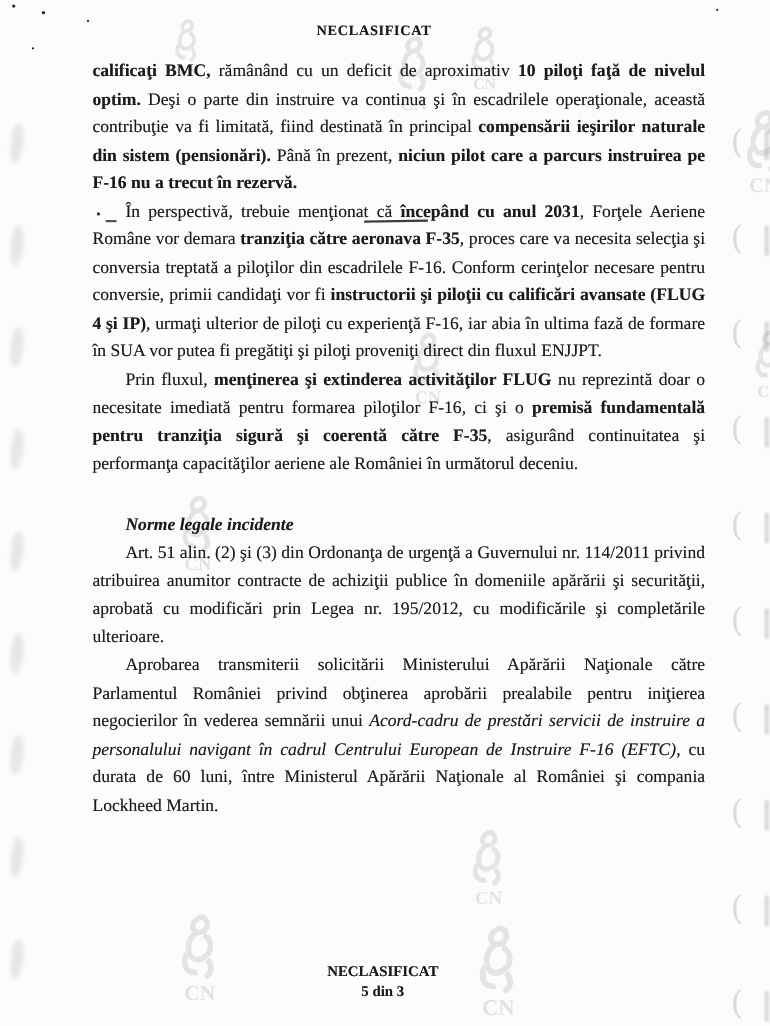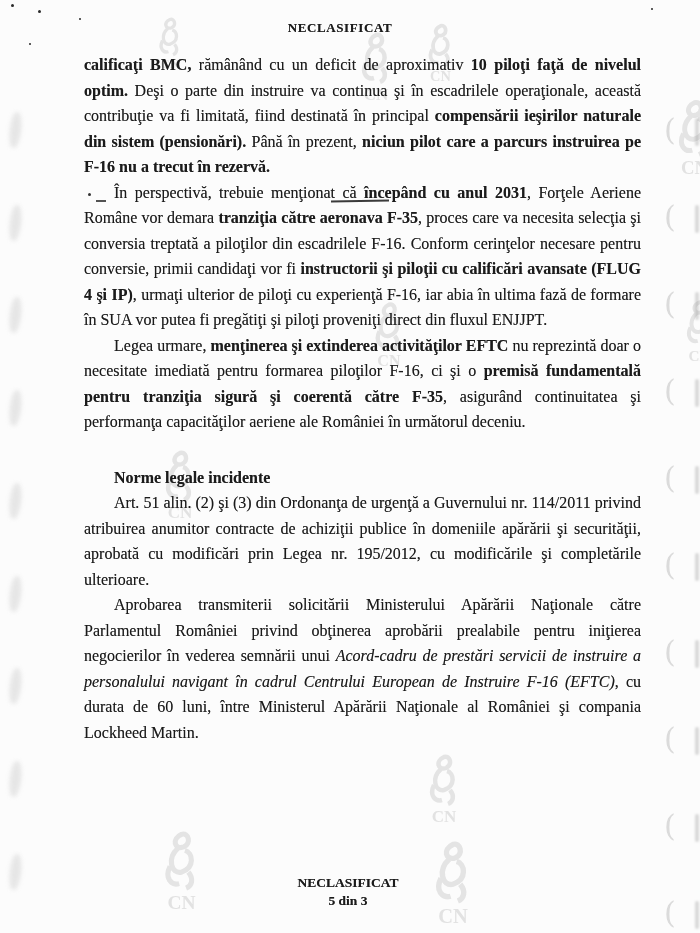--- a/index.html
+++ b/index.html
@@ -37,20 +37,21 @@
     line-height: 25.5px;
     text-align: justify;
     text-shadow: 0 0 0.6px rgba(25,25,25,0.5);
   }
   .para { margin: 0; }
   .para.indent { text-indent: 30px; }
   .heading {
     font-weight: bold;
     margin-top: 30px;
     text-indent: 30px;
+    font-style: italic;
   }
   .doc-body b { font-weight: bold; }
   .doc-body i { }
   .page-footer {
     position: absolute;
     top: 874px;
     left: 348px;
     transform: translateX(-50%);
     text-align: center;
     font-size: 13.5px;
@@ -236,21 +237,21 @@
       <div class="sliver" style="left: 695px; top: 553px;"></div>
       <div class="sliver" style="left: 695px; top: 640px;"></div>
       <div class="sliver" style="left: 695px; top: 727px;"></div>
       <div class="sliver" style="left: 695px; top: 814px;"></div>
       <div class="sliver" style="left: 695px; top: 901px;"></div>
     </div>
 
   <div class="doc-body" id="doc-body">
       <p class="para"><b>calificaţi BMC, </b><span>rămânând cu un deficit de aproximativ </span><b>10 piloţi faţă de nivelul optim.</b><span> Deşi o parte din instruire va continua şi în escadrilele operaţionale, această contribuţie va fi limitată, fiind destinată în principal </span><b>compensării ieşirilor naturale din sistem (pensionări).</b><span> Până în prezent, </span><b>niciun pilot care a parcurs instruirea pe F-16 nu a trecut în rezervă.</b></p>
       <p class="para indent"><span>În perspectivă, trebuie menţionat că </span><b>începând cu anul 2031</b><span>, Forţele Aeriene Române vor demara </span><b>tranziţia către aeronava F-35</b><span>, proces care va necesita selecţia şi conversia treptată a piloţilor din escadrilele F-16. Conform cerinţelor necesare pentru conversie, primii candidaţi vor fi </span><b>instructorii şi piloţii cu calificări avansate (FLUG 4 şi IP)</b><span>, urmaţi ulterior de piloţi cu experienţă F-16, iar abia în ultima fază de formare în SUA vor putea fi pregătiţi şi piloţi proveniţi direct din fluxul ENJJPT.</span></p>
-      <p class="para indent"><span>Legea urmare, </span><b>menţinerea şi extinderea activităţilor EFTC</b><span> nu reprezintă doar o necesitate imediată pentru formarea piloţilor F-16, ci şi o </span><b>premisă fundamentală pentru tranziţia sigură şi coerentă către F-35</b><span>, asigurând continuitatea şi performanţa capacităţilor aeriene ale României în următorul deceniu.</span></p>
+      <p class="para indent"><span>Prin fluxul, </span><b>menţinerea şi extinderea activităţilor FLUG</b><span> nu reprezintă doar o necesitate imediată pentru formarea piloţilor F-16, ci şi o </span><b>premisă fundamentală pentru tranziţia sigură şi coerentă către F-35</b><span>, asigurând continuitatea şi performanţa capacităţilor aeriene ale României în următorul deceniu.</span></p>
       <div class="heading">Norme legale incidente</div>
       <p class="para indent"><span>Art. 51 alin. (2) şi (3) din Ordonanţa de urgenţă a Guvernului nr. 114/2011 privind atribuirea anumitor contracte de achiziţii publice în domeniile apărării şi securităţii, aprobată cu modificări prin Legea nr. 195/2012, cu modificările şi completările ulterioare.</span></p>
       <p class="para indent"><span>Aprobarea transmiterii solicitării Ministerului Apărării Naţionale către Parlamentul României privind obţinerea aprobării prealabile pentru iniţierea negocierilor în vederea semnării unui </span><i>Acord-cadru de prestări servicii de instruire a personalului navigant în cadrul Centrului European de Instruire F-16 (EFTC)</i><span>, cu durata de 60 luni, între Ministerul Apărării Naţionale al României şi compania Lockheed Martin.</span></p>
     </div>
 
   <div class="lead-dot"></div>
   <div class="lead-dash"></div>
   <div class="strike-artifact"></div>
 
   <div class="page-footer">

